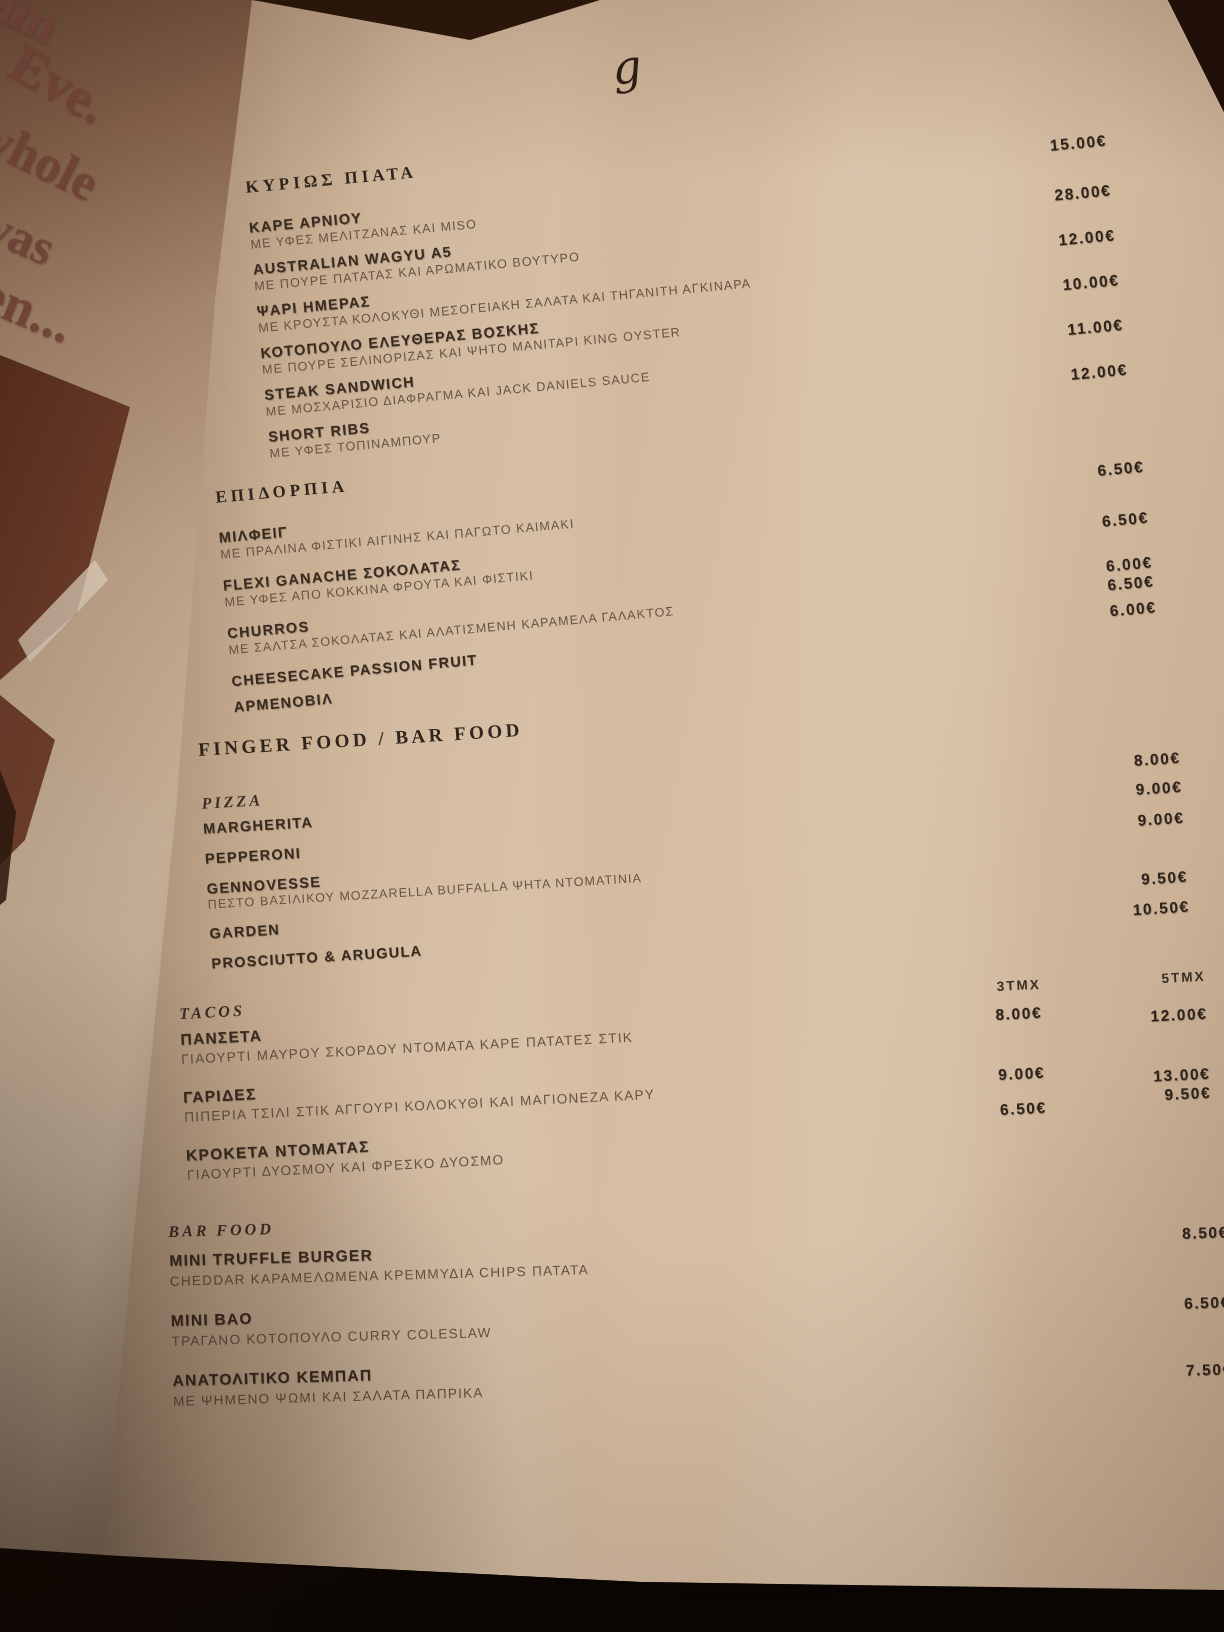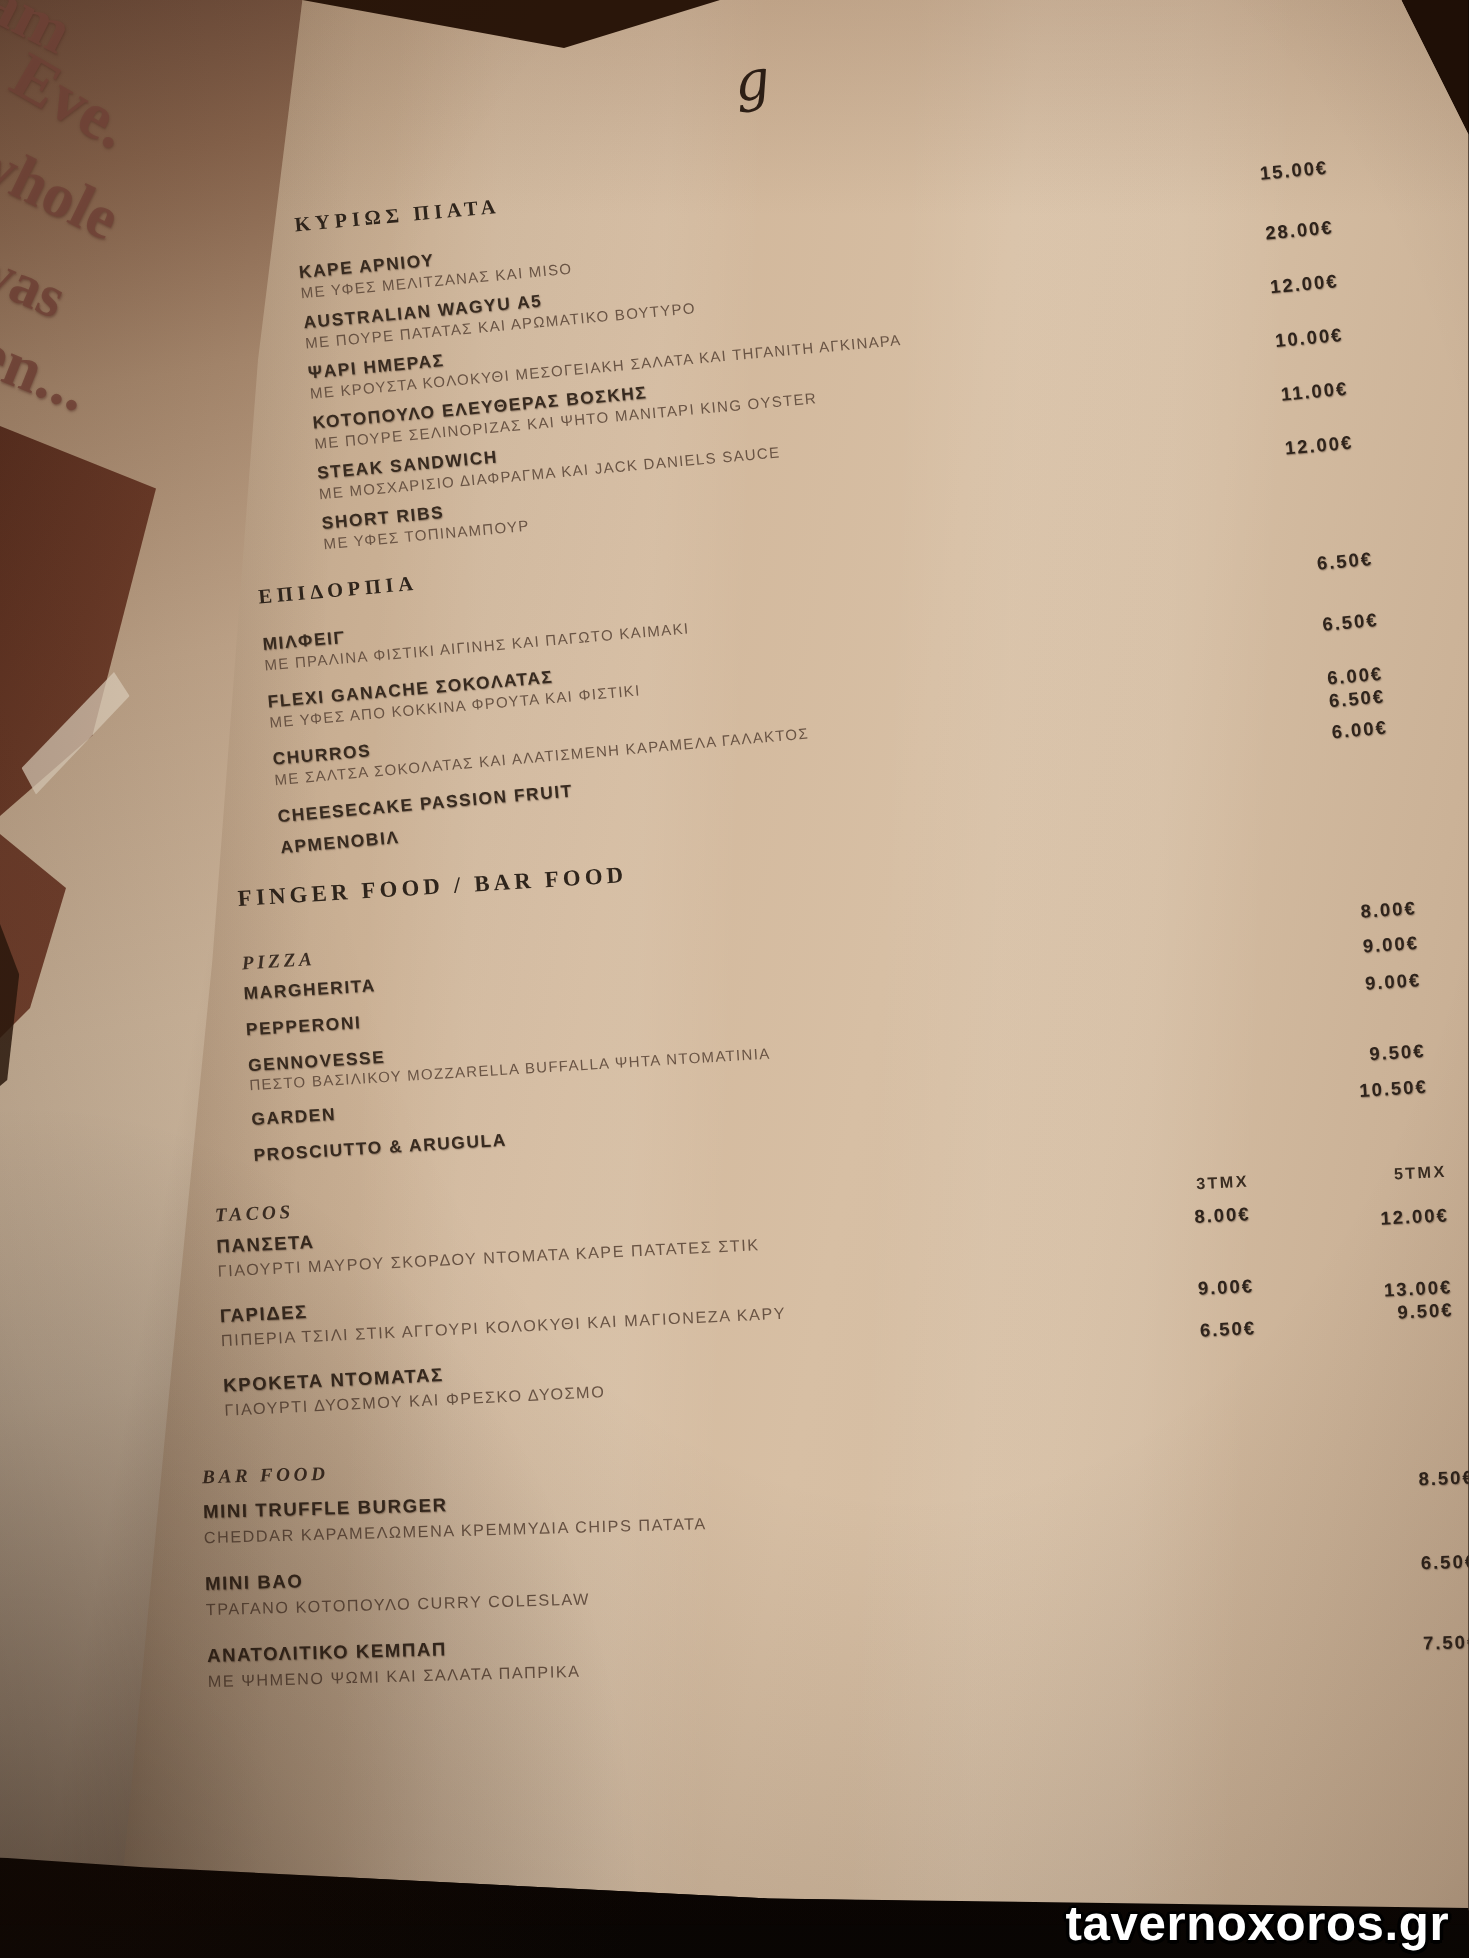--- a/index.html
+++ b/index.html
@@ -266,15 +266,14 @@
         <div class="nm">ΑΝΑΤΟΛΙΤΙΚΟ ΚΕΜΠΑΠ</div>
         <div class="ds">ΜΕ ΨΗΜΕΝΟ ΨΩΜΙ ΚΑΙ ΣΑΛΑΤΑ ΠΑΠΡΙΚΑ</div>
         <span class="pr" style="top:19px">7.50€</span>
       </div>
     </div>
   </div>
 
   <div class="bottom-wood"></div>
   <div class="black-bar"></div>
   <div class="vignette"></div>
-  <div class="watermark">tavernoxoros.gr</div>
 
 </div>
 
 </body></html>

